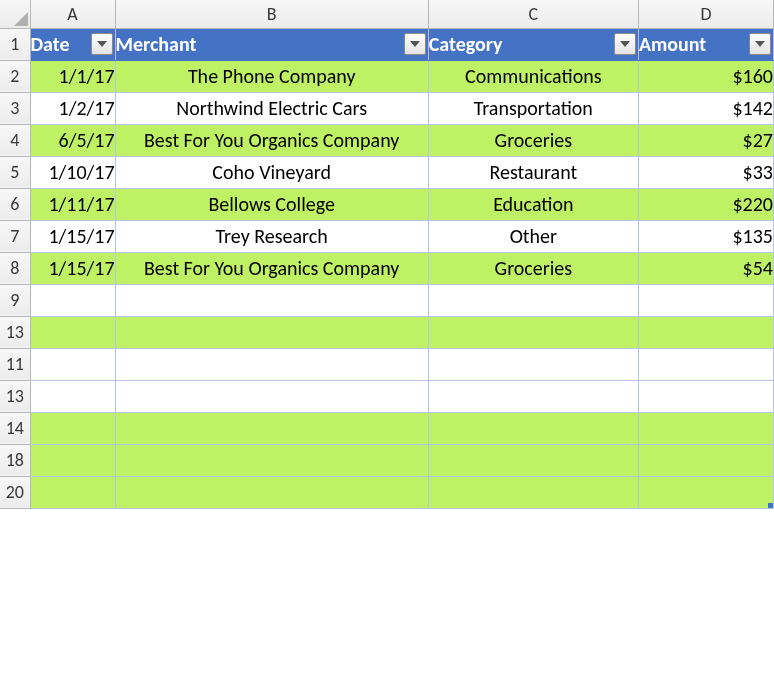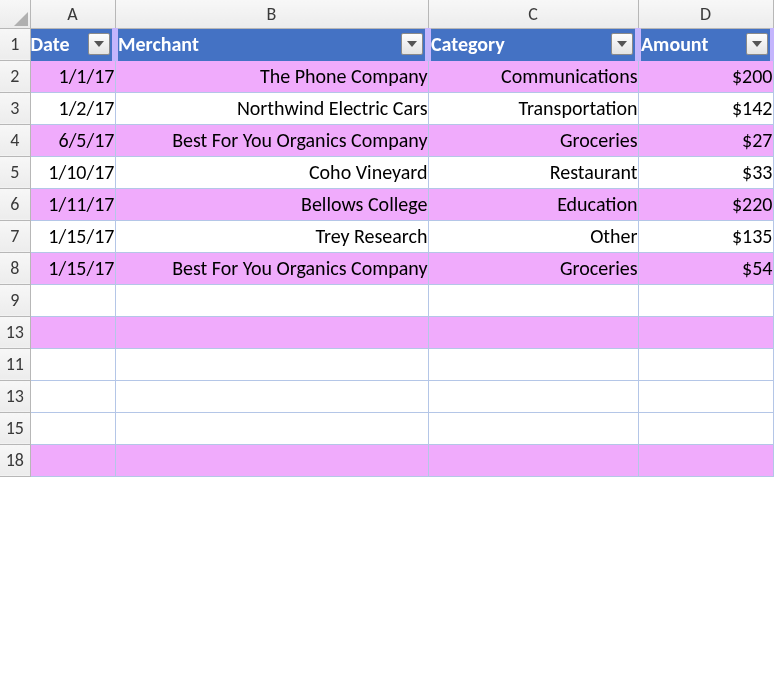--- a/index.html
+++ b/index.html
@@ -65,21 +65,21 @@
     overflow: hidden;
     white-space: nowrap;
   }
   
   .tblhdr {
     background: #4472c4;
     color: #fff;
     font-weight: 700;
     border-top: 1px solid #4472c4;
     border-bottom: 1px solid #4472c4;
-    border-right: 6px solid #c4b5fd;
+    border-right: 1px solid #c4b5fd;
     position: relative;
     padding-right: 26px;
   }
   .tblhdr:first-of-type { border-left: 1px solid #4472c4; }
   .filter {
     position: absolute;
     right: 2px;
     top: 50%;
     transform: translateY(-50%);
     width: 22px;
@@ -90,24 +90,24 @@
     display: flex;
     align-items: center;
     justify-content: center;
     cursor: pointer;
   }
   .filter svg { display: block; }
   .tblrow .cell {
     border-right: 1px solid #b4c6e7;
     border-bottom: 1px solid #b4c6e7;
   }
-  .tblrow.band .cell { background: #f0abfc; }
+  .tblrow.band .cell { background: #bef264; }
   .tblrow .cell.colA { border-left: 1px solid #b4c6e7; }
   .txt-right { text-align: right; }
-  .txt-left  { text-align: right; }
+  .txt-left  { text-align: center; }
   .corner-marker {
     position: absolute;
     width: 6px; height: 6px;
     background: #4472c4;
   }
   .amt { text-align: right; }
   .colA { width: 85px; }
   .colB { width: 313px; }
   .colC { width: 210px; }
   .colD { width: 135px; }
@@ -167,21 +167,21 @@
             </svg>
       </span>
     </td>
   </tr>
 
   <tr class="tblrow band">
     <th class="rowhdr">2</th>
     <td class="cell colA txt-right">1/1/17</td>
     <td class="cell txt-left">The Phone Company</td>
     <td class="cell txt-left">Communications</td>
-    <td class="cell amt">$200</td>
+    <td class="cell amt">$160</td>
   </tr>
   <tr class="tblrow">
     <th class="rowhdr">3</th>
     <td class="cell colA txt-right">1/2/17</td>
     <td class="cell txt-left">Northwind Electric Cars</td>
     <td class="cell txt-left">Transportation</td>
     <td class="cell amt">$142</td>
   </tr>
   <tr class="tblrow band">
     <th class="rowhdr">4</th>
@@ -240,28 +240,37 @@
     <td class="cell"></td>
     <td class="cell"></td>
   </tr>
   <tr class="tblrow">
     <th class="rowhdr">13</th>
     <td class="cell colA"></td>
     <td class="cell"></td>
     <td class="cell"></td>
     <td class="cell"></td>
   </tr>
-  <tr class="tblrow">
-    <th class="rowhdr">15</th>
+  <tr class="tblrow band">
+    <th class="rowhdr">14</th>
     <td class="cell colA"></td>
     <td class="cell"></td>
     <td class="cell"></td>
     <td class="cell"></td>
   </tr>
   <tr class="tblrow band">
     <th class="rowhdr">18</th>
     <td class="cell colA"></td>
     <td class="cell"></td>
     <td class="cell"></td>
     <td class="cell"></td>
+  </tr>
+  <tr class="tblrow band">
+    <th class="rowhdr">20</th>
+    <td class="cell colA"></td>
+    <td class="cell"></td>
+    <td class="cell"></td>
+    <td class="cell" style="position:relative;">
+      <span class="corner-marker" style="right:-1px;bottom:-1px;position:absolute;"></span>
+    </td>
   </tr>
 </tbody>
   </table>
 
 </body></html>

